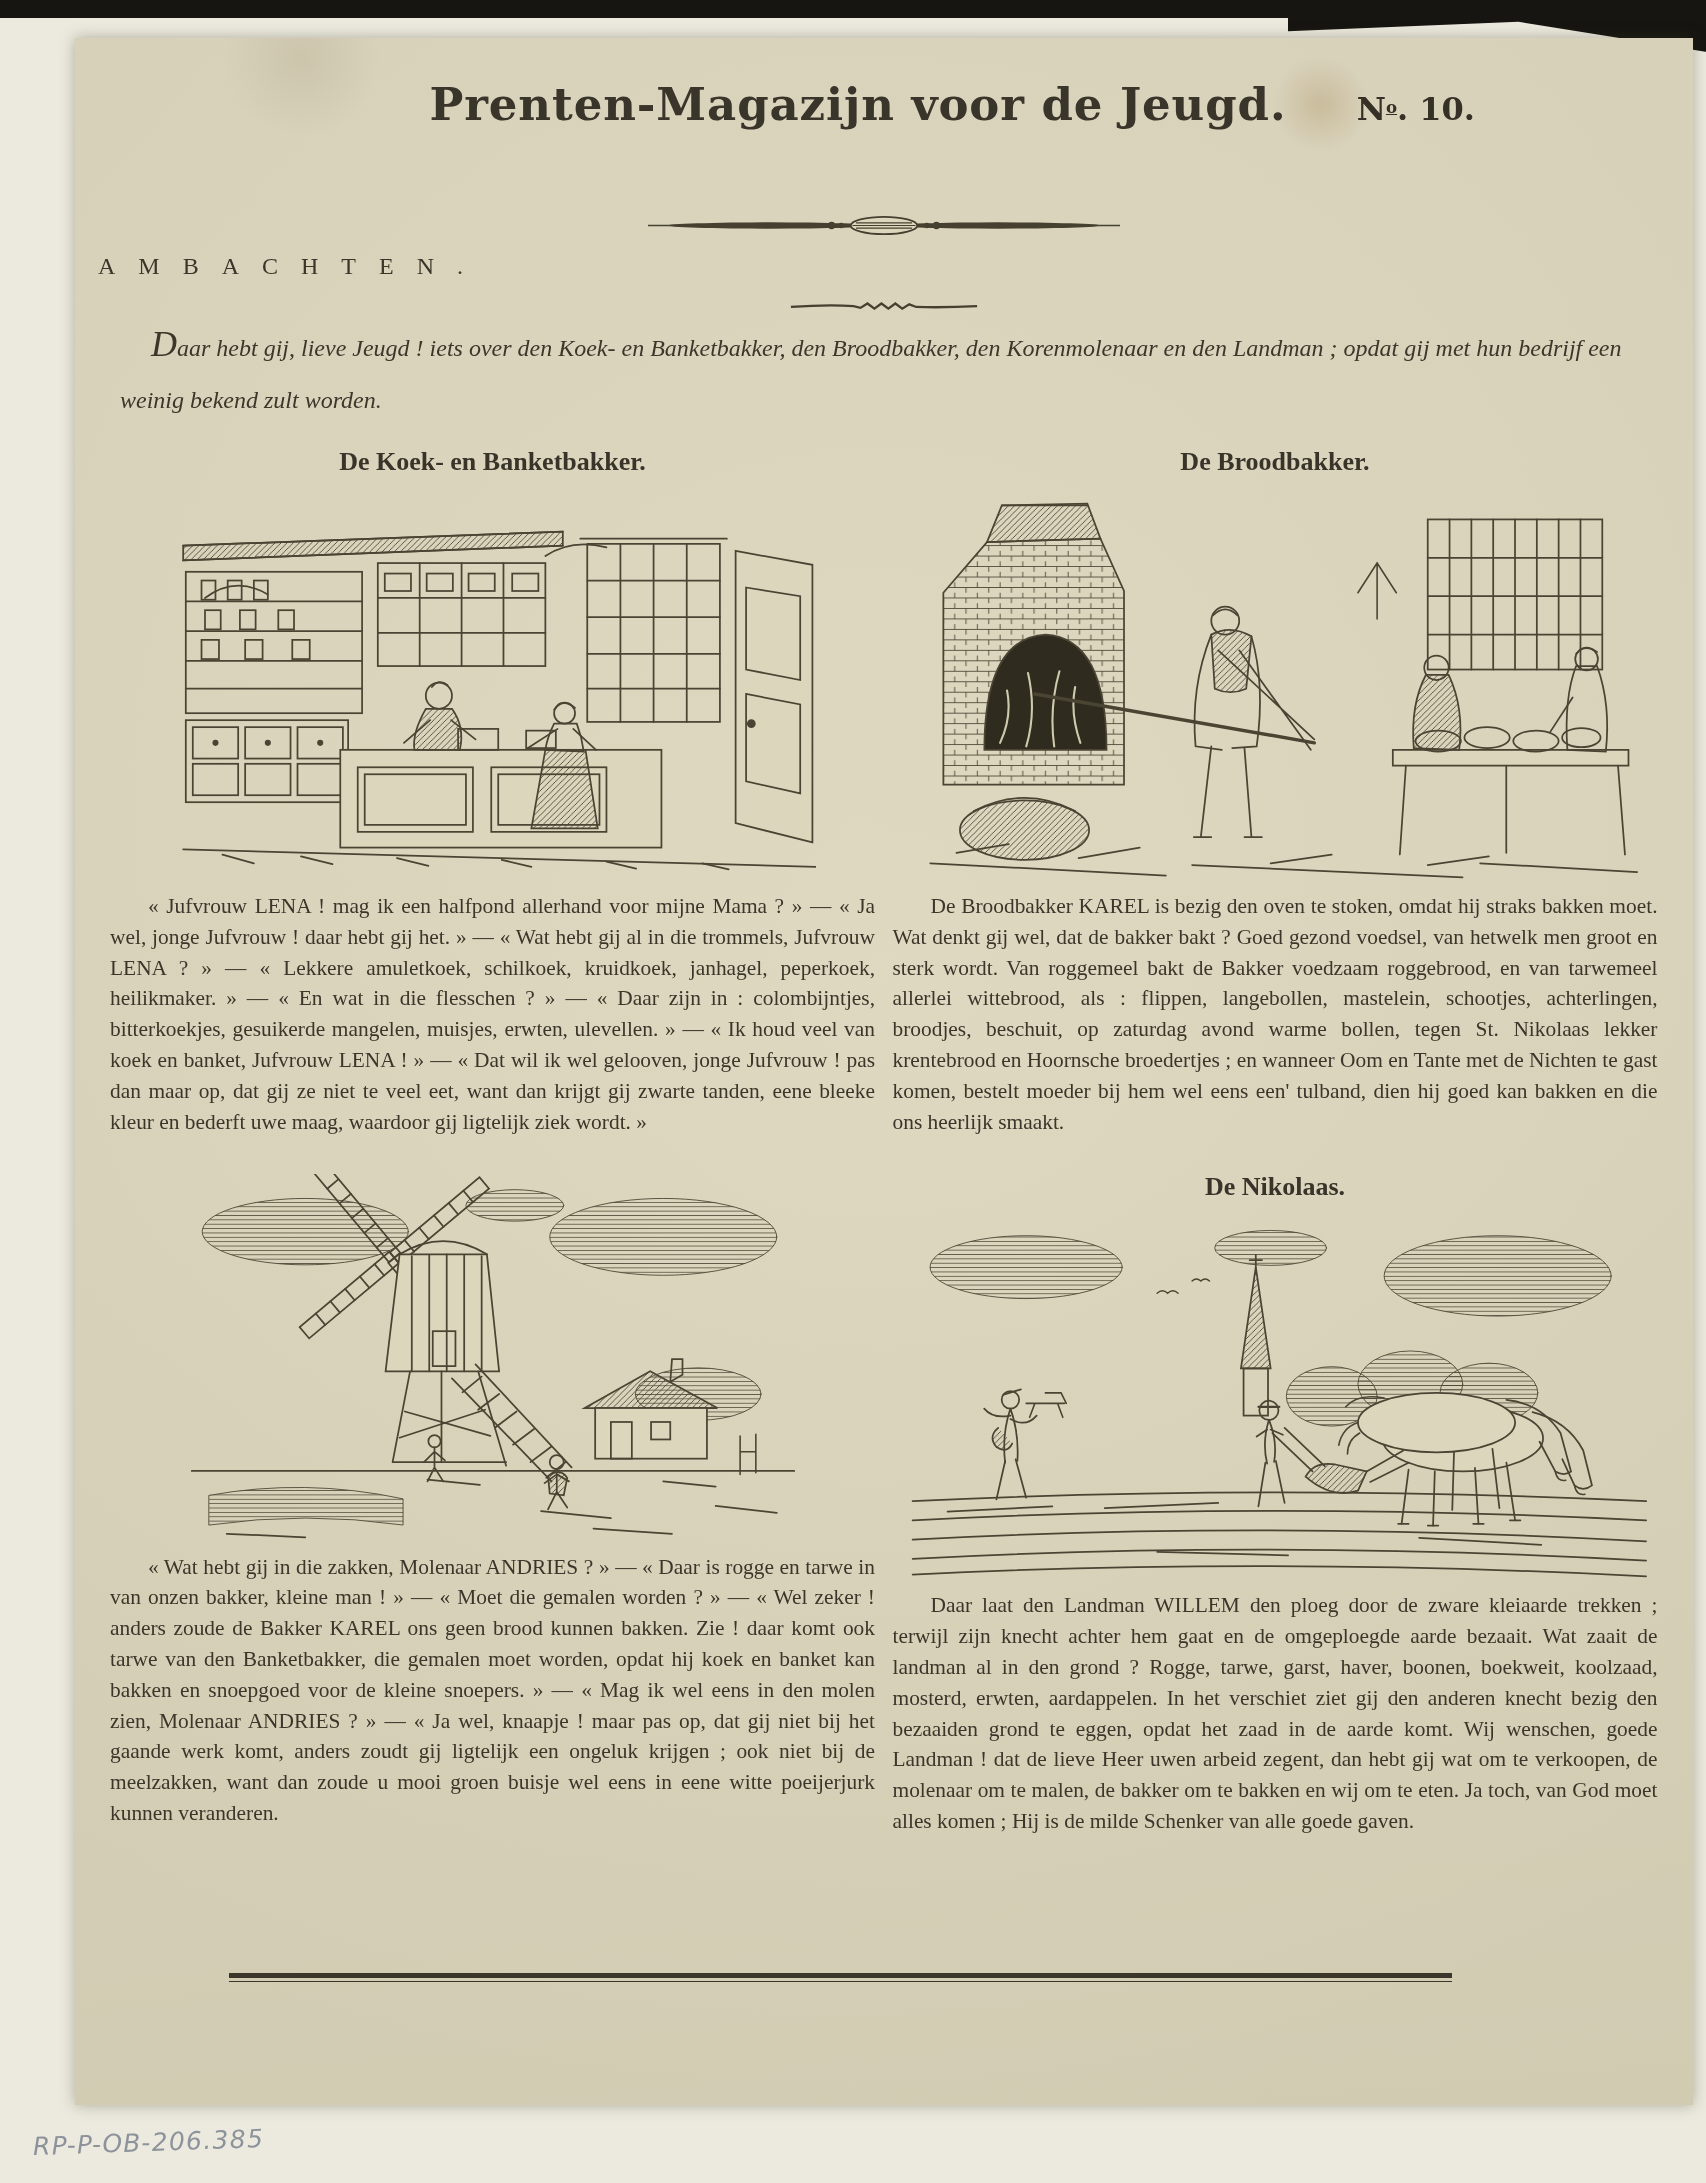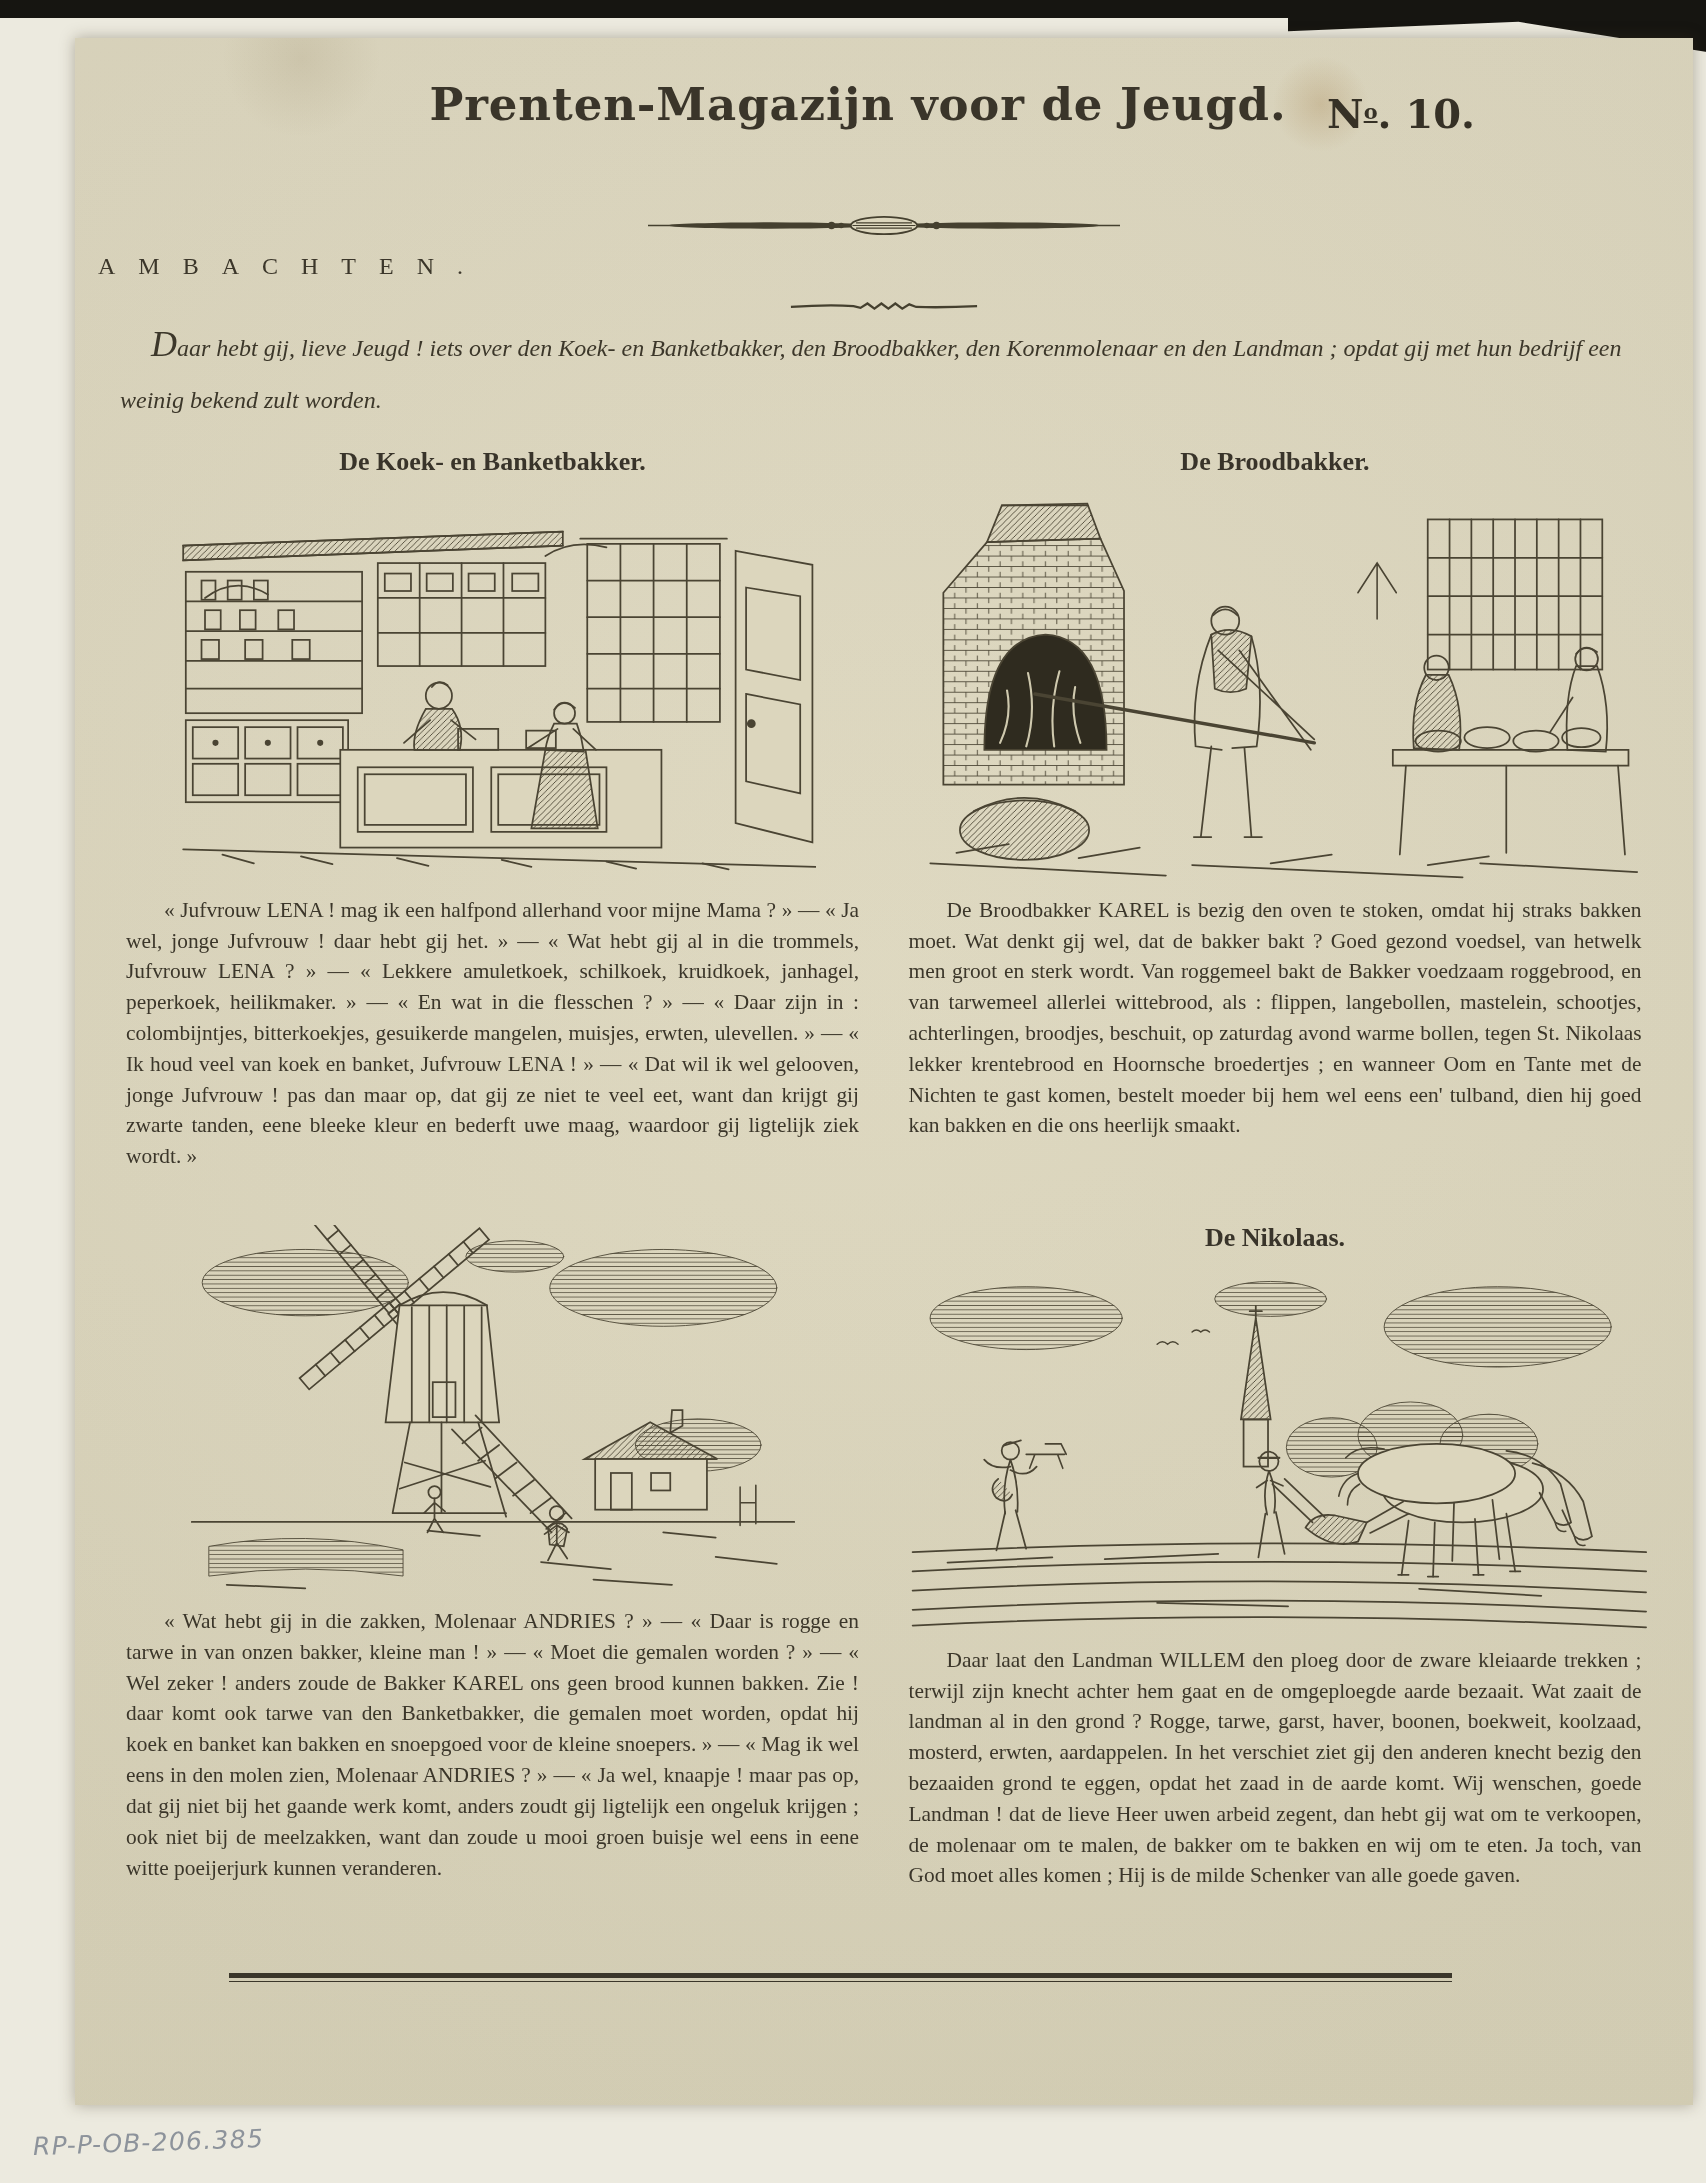--- a/index.html
+++ b/index.html
@@ -23,21 +23,21 @@
     box-shadow:0 0 14px rgba(60,50,30,.35);
     color:#3b362a;
   }
   .masthead-title{
     position:absolute;top:40px;left:0;width:100%;text-align:center;
     font-family:"DejaVu Serif",serif;font-weight:bold;font-size:45px;
     letter-spacing:0.9px;color:#3a352a;padding-right:52px;box-sizing:border-box;
   }
   .issue-number{
     position:absolute;top:52px;right:218px;
-    font-family:"DejaVu Serif",serif;font-weight:bold;font-size:40px;color:#3631266;
+    font-family:"DejaVu Serif",serif;font-weight:bold;font-size:32px;color:#3631266;
     color:#363126;
   }
   .issue-number .sup{font-size:.52em;vertical-align:.45em;text-decoration:underline;}
   .ornament{position:absolute;top:176px;left:50%;transform:translateX(-50%);}
   .section-title{
     position:absolute;top:215px;left:0;width:100%;text-align:left;
     font-size:24px;letter-spacing:23px;text-indent:23px;color:#3b362a;
   }
   .wavy-rule{position:absolute;top:262px;left:50%;transform:translateX(-50%);}
   .intro{
@@ -50,21 +50,21 @@
     display:grid;grid-template-columns:765px 765px;column-gap:17.5px;row-gap:35px;
   }
   .article{position:relative;}
   .article-heading{
     text-align:center;font-weight:bold;font-size:26px;margin:0 0 8.7px 0;color:#39342a;
     font-family:"Liberation Serif",serif;
   }
   .figure{display:flex;justify-content:center;align-items:flex-end;height:393px;margin-bottom:12.2px;}
   .figure.short{height:367px;}
   .article-body{
-    font-size:21.4px;line-height:1.44;text-align:justify;text-indent:38px;margin:16px;color:#3b362a;
+    font-size:21.4px;line-height:1.44;text-align:justify;text-indent:38px;margin:0;color:#3b362a;
   }
   .imprint{position:absolute;top:1935px;left:154px;width:1223px;}
   .double-rule{height:2.6px;border-top:5.2px solid #3b362a;border-bottom:1.7px solid #3b362a;}
   .imprint-line{margin-top:7.9px;text-align:center;font-size:23px;font-weight:bold;color:#3b362a;position:relative;}
   .imprint-place{font-style:italic;}
   .edition-note{position:absolute;right:-37px;top:-3.5px;font-style:italic;font-size:21px;font-weight:bold;}
   .annotation{
     position:absolute;left:33px;top:2128px;
     font-family:"DejaVu Sans",sans-serif;font-style:italic;font-size:25px;
     color:#8d939b;transform:rotate(-2deg);letter-spacing:1.3px;

